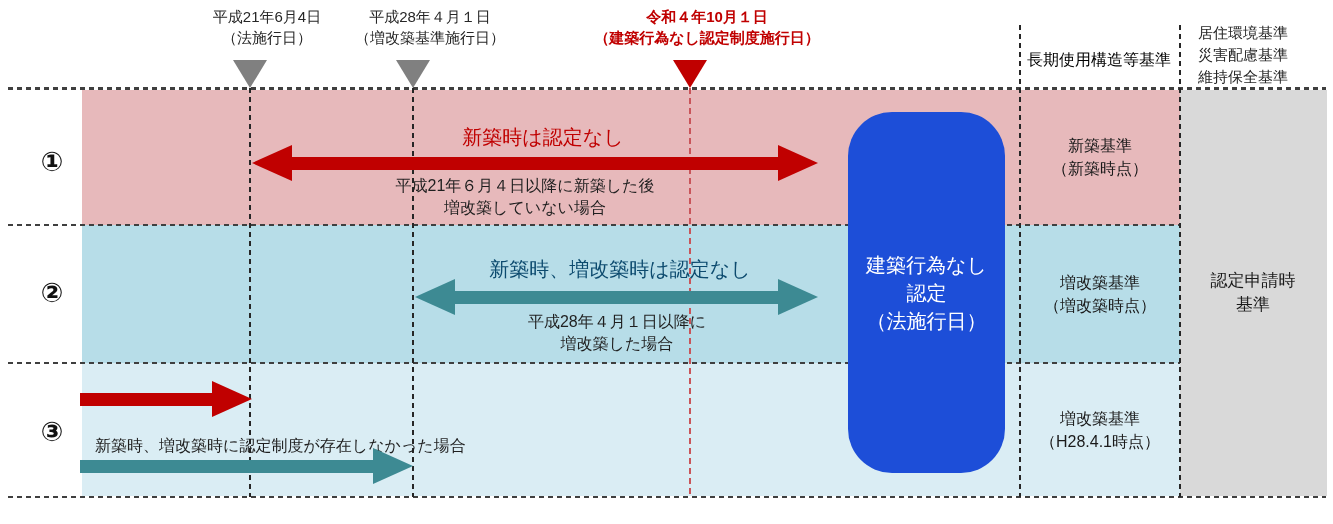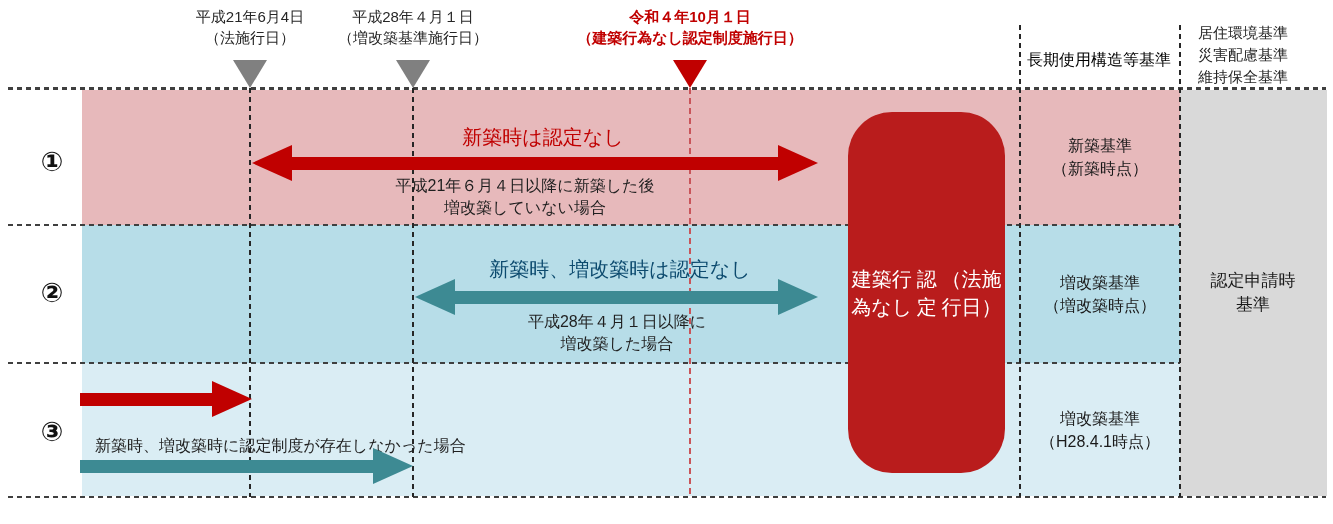--- a/index.html
+++ b/index.html
@@ -25,21 +25,21 @@
   .dline-v.red { background-image:repeating-linear-gradient(180deg,#c9555a 0 6px,transparent 6px 10px); }
 
   
   .marker-tri { position:absolute; width:0; height:0; z-index:3;
     border-left:17px solid transparent; border-right:17px solid transparent;
     border-top:28px solid #808080; }
   .marker-tri.red { border-top-color:#c00000; }
 
   
   .date-label { position:absolute; transform:translateX(-50%); text-align:center;
-    font-size:15px; line-height:21px; color:#262626; white-space:nowrap; z-index:3; }
+    font-size:15px; line-height:21px; color:#262626; white-space:nowrap; z-index:3;margin-left:17px; }
   .date-label.red { color:#c00000; font-weight:bold; }
 
   .col-hdr { position:absolute; transform:translateX(-50%); font-size:16px;
     color:#000000; white-space:nowrap; z-index:3; }
   .right-hdr { position:absolute; font-size:15px; line-height:22px; color:#262626;
     white-space:nowrap; z-index:3; }
 
   
   .row-num { position:absolute; transform:translate(-50%,-50%); font-size:27px;
     font-weight:bold; color:#111; z-index:3; }
@@ -63,22 +63,22 @@
     white-space:nowrap; z-index:3;margin-top:12px; }
 
   
   .std-label { position:absolute; transform:translate(-50%,-50%); text-align:center;
     font-size:16px; line-height:23px; color:#1a1a1a; white-space:nowrap; z-index:3; }
   .app-label { position:absolute; transform:translate(-50%,-50%); text-align:center;
     font-size:17px; line-height:24px; color:#1a1a1a; white-space:nowrap; z-index:3; }
 
   
   .green-box { position:absolute; left:848px; top:112px; width:157px; height:361px;
-    background:#b91c1c; border-radius:44px; z-index:4;
-    display:flex; flex-direction:row; align-items:center; justify-content:center;
+    background:#1d4ed8; border-radius:44px; z-index:4;
+    display:flex; flex-direction:column; align-items:center; justify-content:center;
     color:#ffffff; font-size:20px; line-height:28px; text-align:center; }
 </style>
 </head>
 <body>
 
 <div class="canvas">
 
   <div class="row-bg bg-row1"></div>
   <div class="row-bg bg-row2"></div>
   <div class="row-bg bg-row3"></div>

